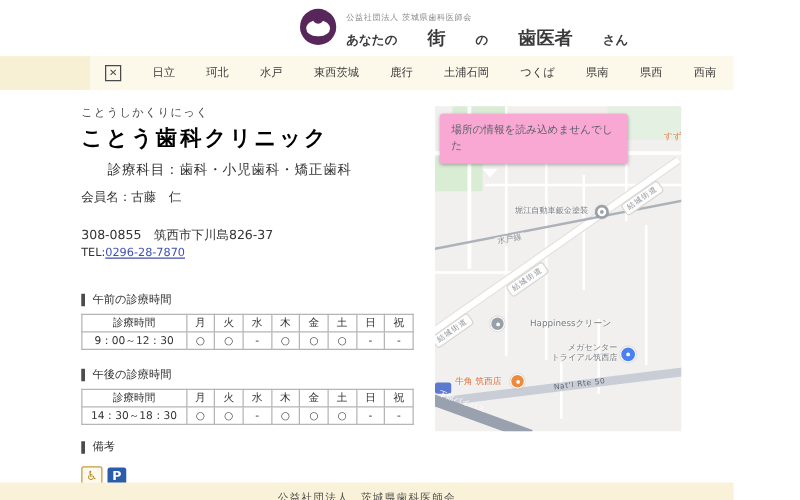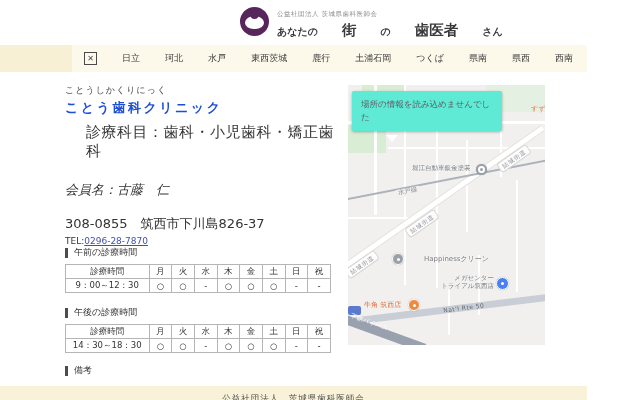--- a/index.html
+++ b/index.html
@@ -22,30 +22,30 @@
   
   .nav{position:absolute;top:45px;left:0;right:0;height:27px;background:#fcf8ea;}
   .nav-left-block{position:absolute;left:0;top:0;width:72px;height:27px;background:#f8f0d5;}
   .nav-items{position:absolute;left:84px;right:14px;top:0;height:27px;display:flex;align-items:center;justify-content:space-between;font-size:9px;color:#3a3a3a;}
   .nav-item{cursor:pointer;white-space:nowrap;}
   .nav-home{width:11px;height:11px;border:1px solid #4a4a4a;display:flex;align-items:center;justify-content:center;font-size:8px;color:#4a4a4a;line-height:1;cursor:pointer;}
 
   
   .content{position:absolute;left:65px;top:84px;width:270px;}
   .furigana{font-size:9px;color:#4a4a4a;letter-spacing:1px;}
-  .clinic-name{font-size:13px;font-weight:bold;color:#1d4ed8;letter-spacing:2.5px;margin-top:2px;}
-  .departments{font-size:15px;color:#333;margin-top:6px;letter-spacing:.5px;padding-left:21px;}
-  .member{font-size:13px;color:#333;margin-top:20px;font-style:italic;}
-  .address{font-size:13px;margin-top:16px;}
+  .clinic-name{font-size:17px;font-weight:bold;color:#000000;letter-spacing:2.5px;margin-top:2px;}
+  .departments{font-size:11px;color:#333;margin-top:6px;letter-spacing:.5px;padding-left:21px;}
+  .member{font-size:10px;color:#333;margin-top:8px;}
+  .address{font-size:10px;margin-top:16px;}
   .tel-line{font-size:9px;margin-top:3px;}
   .tel-link{color:#4150b0;text-decoration:underline;cursor:pointer;}
   .section{display:flex;align-items:center;}
   .section .bar{width:3px;height:10px;background:#4c4c4c;margin-right:6px;}
   .section .stitle{font-size:9px;color:#333;}
-  .mt17{margin-top:0;}.mt13{margin-top:13px;}.mt11{margin-top:11px;}.mt16{margin-top:15px;}
+  .mt17{margin-top:25px;}.mt13{margin-top:13px;}.mt11{margin-top:11px;}.mt16{margin-top:15px;}
   table.hours{border-collapse:collapse;margin-top:5px;width:266px;font-size:8.5px;color:#333;}
   table.hours td,table.hours th{border:1px solid #b5b5b5;height:13px;text-align:center;font-weight:normal;padding:0;}
   table.hours .timecol{width:84px;}
   table.hours .daycol{width:22px;}
   .remark-icons{display:flex;margin-top:9px;gap:4px;align-items:center;}
   .ic-wheelchair{width:15px;height:15px;border:1px solid #c49a3f;border-radius:2px;background:#fdf9ee;color:#b8860b;font-size:10px;display:flex;align-items:center;justify-content:center;}
   .ic-parking{width:15px;height:15px;border-radius:2px;background:#2a5caa;color:#fff;font-size:10px;font-weight:bold;display:flex;align-items:center;justify-content:center;}
 
   
   .map{position:absolute;left:348px;top:85px;width:197px;height:260px;background:#f1f0ee;overflow:hidden;cursor:grab;}
@@ -66,21 +66,21 @@
   .lbl-orange{font-size:7px;color:#d96a38;text-shadow:0 0 2px #fff,0 0 2px #fff;}
   .lbl-suzu{font-size:7px;color:#dd7a50;text-shadow:0 0 2px #fff;}
   .poi{position:absolute;border-radius:50%;border:1.5px solid #fff;box-shadow:0 0 1px rgba(0,0,0,.35);display:flex;align-items:center;justify-content:center;cursor:pointer;}
   .poi .dot{width:3px;height:3px;border-radius:50%;background:#fff;}
   .poi-gray{background:#9aa0a8;width:10px;height:10px;}
   .poi-blue{background:#4a80f2;width:11px;height:11px;}
   .poi-orange{background:#ee8a3f;width:10px;height:10px;}
   .poi-white{background:#fff;border:2px solid #9aa0a8;width:7px;height:7px;}
   .poi-white .dot{background:#9aa0a8;}
   .mega-text{text-align:right;width:60px;white-space:normal;}
-  .bubble{position:absolute;left:4px;top:6px;width:132px;background:#5eead4;border-radius:2px;
+  .bubble{position:absolute;left:4px;top:6px;width:132px;background:#f9a8d4;border-radius:2px;
           box-shadow:0 1px 3px rgba(0,0,0,.3);padding:7px 9px;font-size:8.5px;color:#5b5f66;line-height:1.55;}
   .bubble-arrow{position:absolute;left:38px;top:50px;width:0;height:0;border:6px solid transparent;border-top:7px solid #fff;}
 
   
   .footer{position:absolute;top:386px;left:0;right:0;height:14px;background:#f9f2d8;text-align:center;}
   .footer .ftext{font-size:8.5px;color:#4a4a4a;padding-top:7px;letter-spacing:1px;}
 </style>
 </head>
 <body>
 

